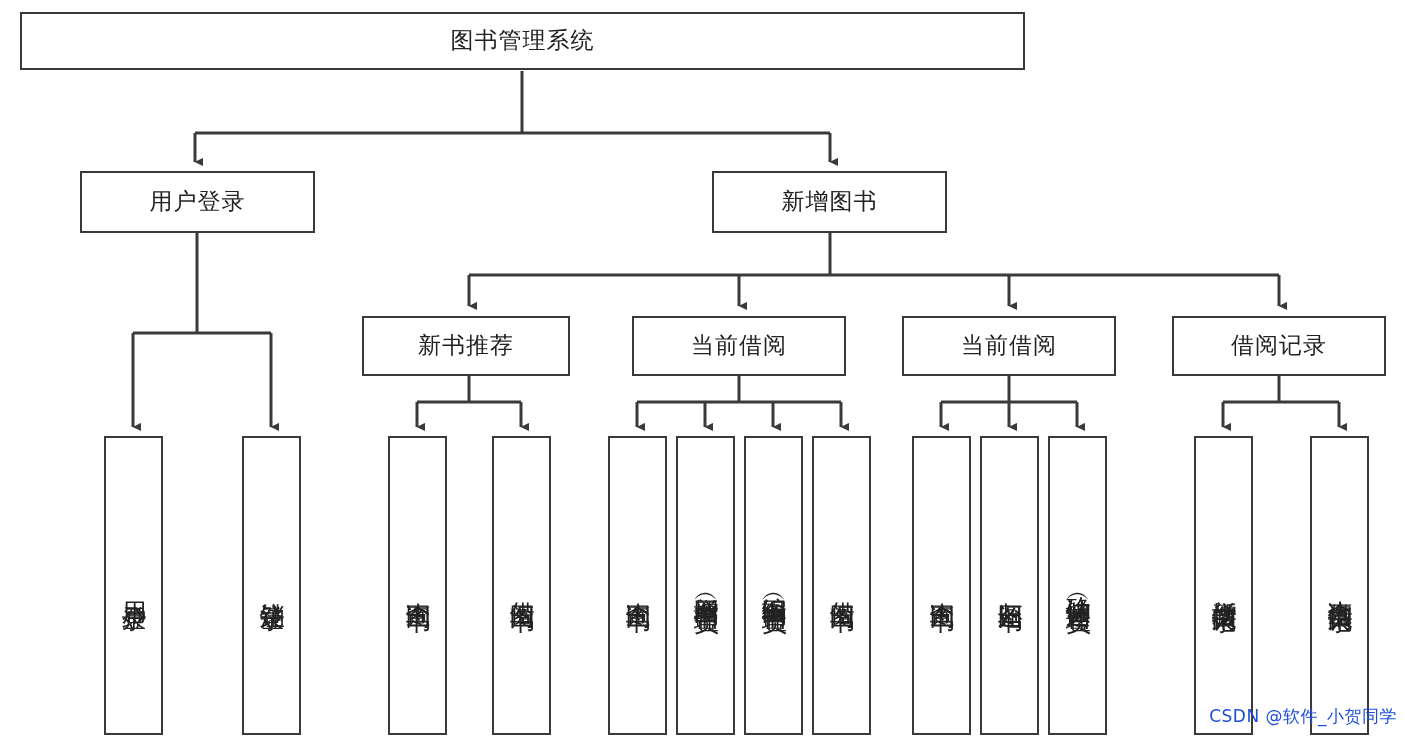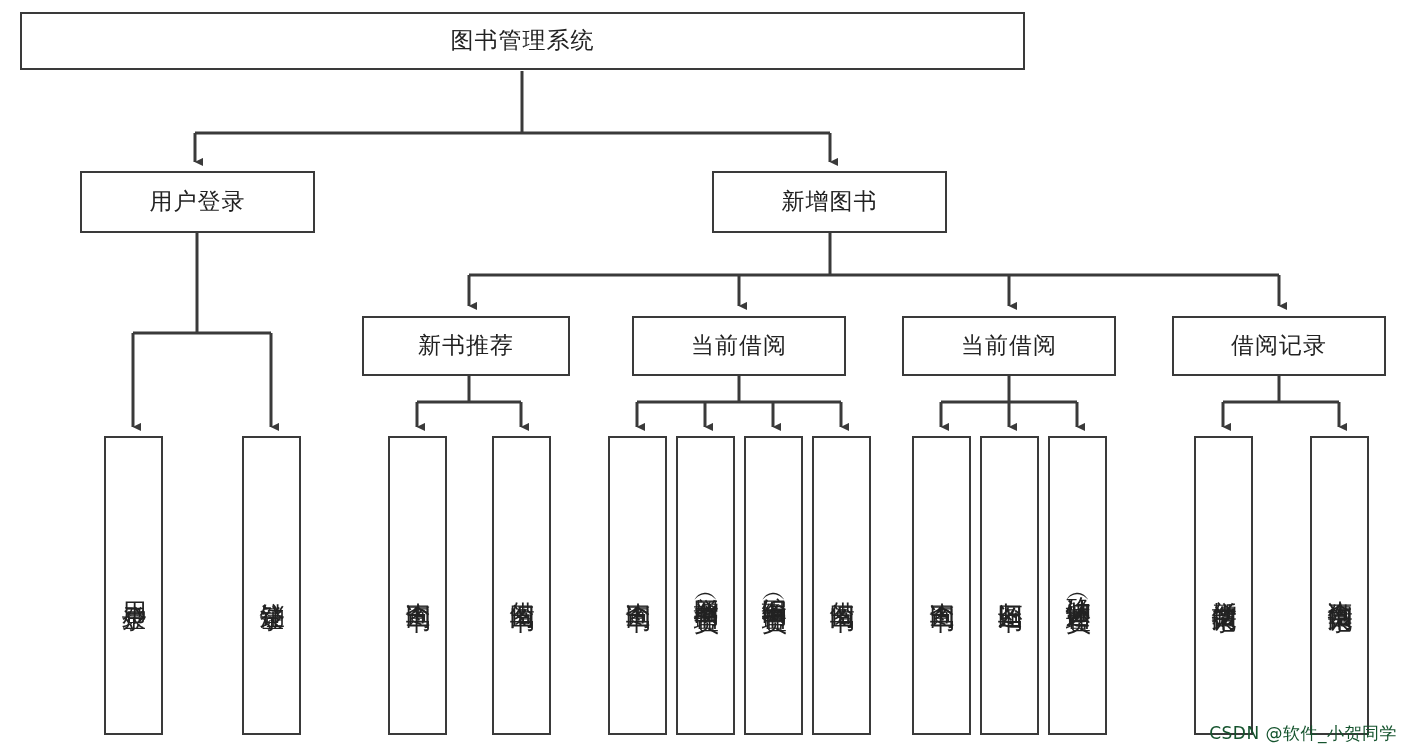--- a/index.html
+++ b/index.html
@@ -54,23 +54,23 @@
     text-align: center;
   }
   .node-v .vtext {
     writing-mode: vertical-rl;
     text-orientation: upright;
     display: block;
   }
   .watermark {
     position: absolute;
     right: 8px;
-    bottom: 2px;
+    bottom: 19px;
     font-size: 17px;
-    color: #14532d;
+    color: #1d4ed8;
     letter-spacing: 0.5px;
     white-space: nowrap;
     font-family: "DejaVu Sans", "Liberation Sans", sans-serif;
   }
 </style>
 </head>
 <body>
 
 <div id="diagram-root">
 

